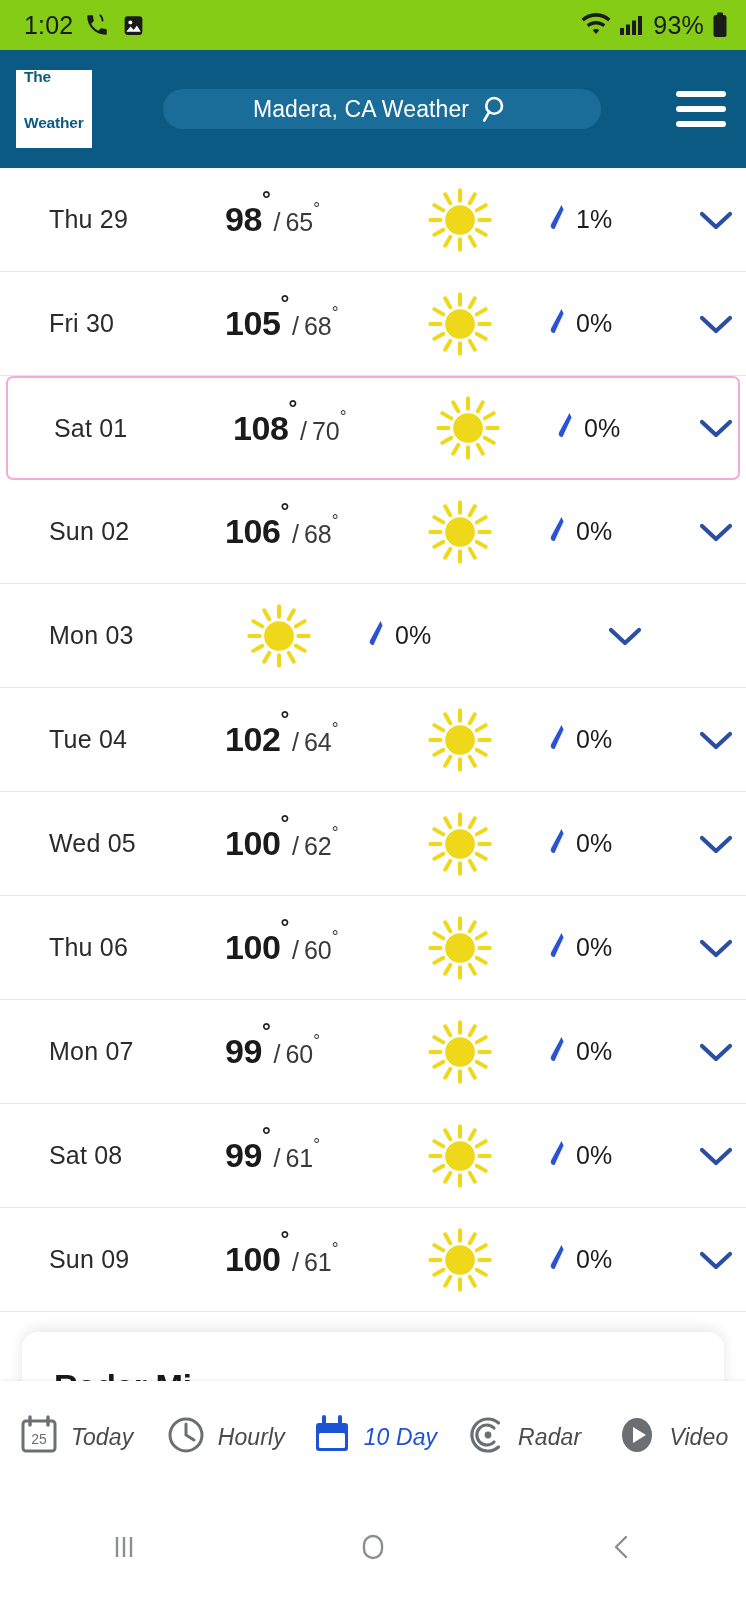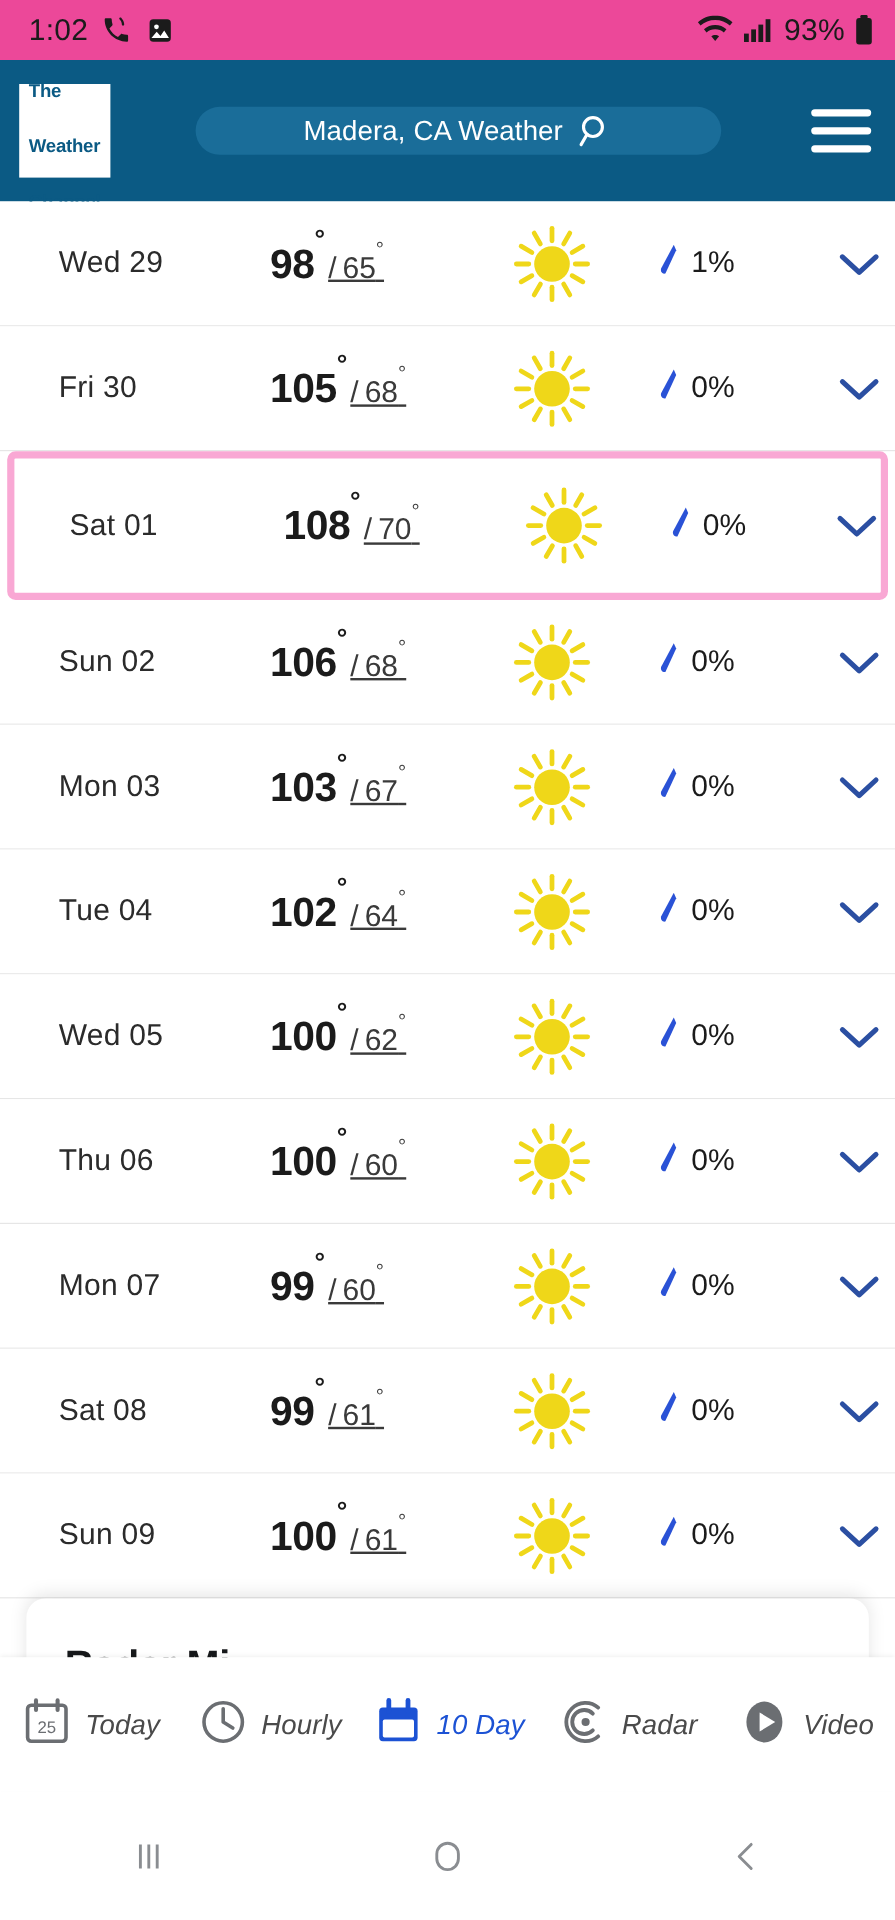--- a/index.html
+++ b/index.html
@@ -6,21 +6,21 @@
   html, body {
     width:746px; height:1600px;
     background:#ffffff;
     font-family:"Liberation Sans", sans-serif;
     overflow:hidden;
   }
 
   
   .statusbar{
     height:50px; width:100%;
-    background:#ec4899;
+    background:#84cc16;
     display:flex; align-items:center; justify-content:space-between;
     padding:0 18px 0 24px;
   }
   .sb-left{ display:flex; align-items:center; gap:11px; }
   .sb-right{ display:flex; align-items:center; gap:8px; }
   .sb-time{ font-size:25px; color:#1b1b1b; letter-spacing:.2px; }
   .sb-pct{ font-size:25px; color:#1b1b1b; letter-spacing:.2px; }
   .ico{ display:block; }
 
   
@@ -68,43 +68,43 @@
   
   .list{ width:100%; background:#ffffff; }
   .row{
     position:relative;
     height:104px;
     display:flex; align-items:center;
     border-bottom:1px solid #e6e6e6;
     background:#fff;
   }
   .row.selected{
-    border:6px solid #f9a8d4;
+    border:2px solid #f9a8d4;
     border-radius:7px;
-    height:124px;
+    height:104px;
     margin:0 6px;
     width:734px;
   }
   .row.selected + .row{ border-top:none;justify-content:center; }
   .c-day{
     width:204px; padding-left:49px;
     font-size:25px; color:#2b2b2b; letter-spacing:.2px;
   }
   .c-temp{
     width:160px;
     display:flex; align-items:baseline; justify-content:flex-start;
     white-space:nowrap;
     margin-left:21px;
   }
   .hi{
     font-size:34px; font-weight:bold; color:#1b1b1b; letter-spacing:-.4px;
   }
   .hi sup{ font-size:22px; font-weight:bold; top:-.55em; position:relative; }
   .lo{
-    font-size:25px; color:#3a3a3a; margin-left:3px;text-decoration:underline;
+    font-size:25px; color:#3a3a3a; margin-left:3px;
   }
   .lo sup{ font-size:17px; top:-.5em; position:relative; }
   .c-icon{
     width:150px; display:flex; align-items:center; justify-content:center;
   }
   .c-precip{
     width:150px; display:flex; align-items:center; justify-content:flex-start;
     gap:9px; padding-left:12px;
   }
   .c-precip .pval{ font-size:25px; color:#1b1b1b; }
@@ -219,21 +219,21 @@
   </div>
   <div class="hamburger">
     <i></i>
     <i></i>
     <i></i>
   </div>
 </div>
 
 <div class="list" id="forecast-list">
     <div class="row">
-      <div class="c-day">Wed 29</div>
+      <div class="c-day">Thu 29</div>
      <div class="c-temp">
        <span class="hi">98<sup>°</sup></span>
        <span class="lo">/ 65<sup>°</sup></span>
      </div>
      <div class="c-icon">
         <svg width="72" height="72" viewBox="0 0 80 80">
     <circle cx="40" cy="40" r="16.5" fill="#efd719"></circle>
           <line x1="40.0" y1="18.5" x2="40.0" y2="7.0" stroke="#efd719" stroke-width="4.4" stroke-linecap="round"></line>
           <line x1="50.8" y1="21.4" x2="56.5" y2="11.4" stroke="#efd719" stroke-width="4.4" stroke-linecap="round"></line>
           <line x1="58.6" y1="29.3" x2="68.6" y2="23.5" stroke="#efd719" stroke-width="4.4" stroke-linecap="round"></line>
@@ -360,24 +360,20 @@
        <span class="pval">0%</span>
      </div>
      <div class="c-chev">
         <svg width="40" height="26" viewBox="0 0 40 26">
     <polyline points="6,7 20,20 34,7" fill="none" stroke="#2b4fa2" stroke-width="4.2" stroke-linecap="round" stroke-linejoin="round"></polyline>
         </svg>
       </div>
     </div>
     <div class="row">
       <div class="c-day">Mon 03</div>
-     <div class="c-temp">
-       <span class="hi">103<sup>°</sup></span>
-       <span class="lo">/ 67<sup>°</sup></span>
-     </div>
      <div class="c-icon">
         <svg width="72" height="72" viewBox="0 0 80 80">
     <circle cx="40" cy="40" r="16.5" fill="#efd719"></circle>
           <line x1="40.0" y1="18.5" x2="40.0" y2="7.0" stroke="#efd719" stroke-width="4.4" stroke-linecap="round"></line>
           <line x1="50.8" y1="21.4" x2="56.5" y2="11.4" stroke="#efd719" stroke-width="4.4" stroke-linecap="round"></line>
           <line x1="58.6" y1="29.3" x2="68.6" y2="23.5" stroke="#efd719" stroke-width="4.4" stroke-linecap="round"></line>
           <line x1="61.5" y1="40.0" x2="73.0" y2="40.0" stroke="#efd719" stroke-width="4.4" stroke-linecap="round"></line>
           <line x1="58.6" y1="50.8" x2="68.6" y2="56.5" stroke="#efd719" stroke-width="4.4" stroke-linecap="round"></line>
           <line x1="50.8" y1="58.6" x2="56.5" y2="68.6" stroke="#efd719" stroke-width="4.4" stroke-linecap="round"></line>
           <line x1="40.0" y1="61.5" x2="40.0" y2="73.0" stroke="#efd719" stroke-width="4.4" stroke-linecap="round"></line>

